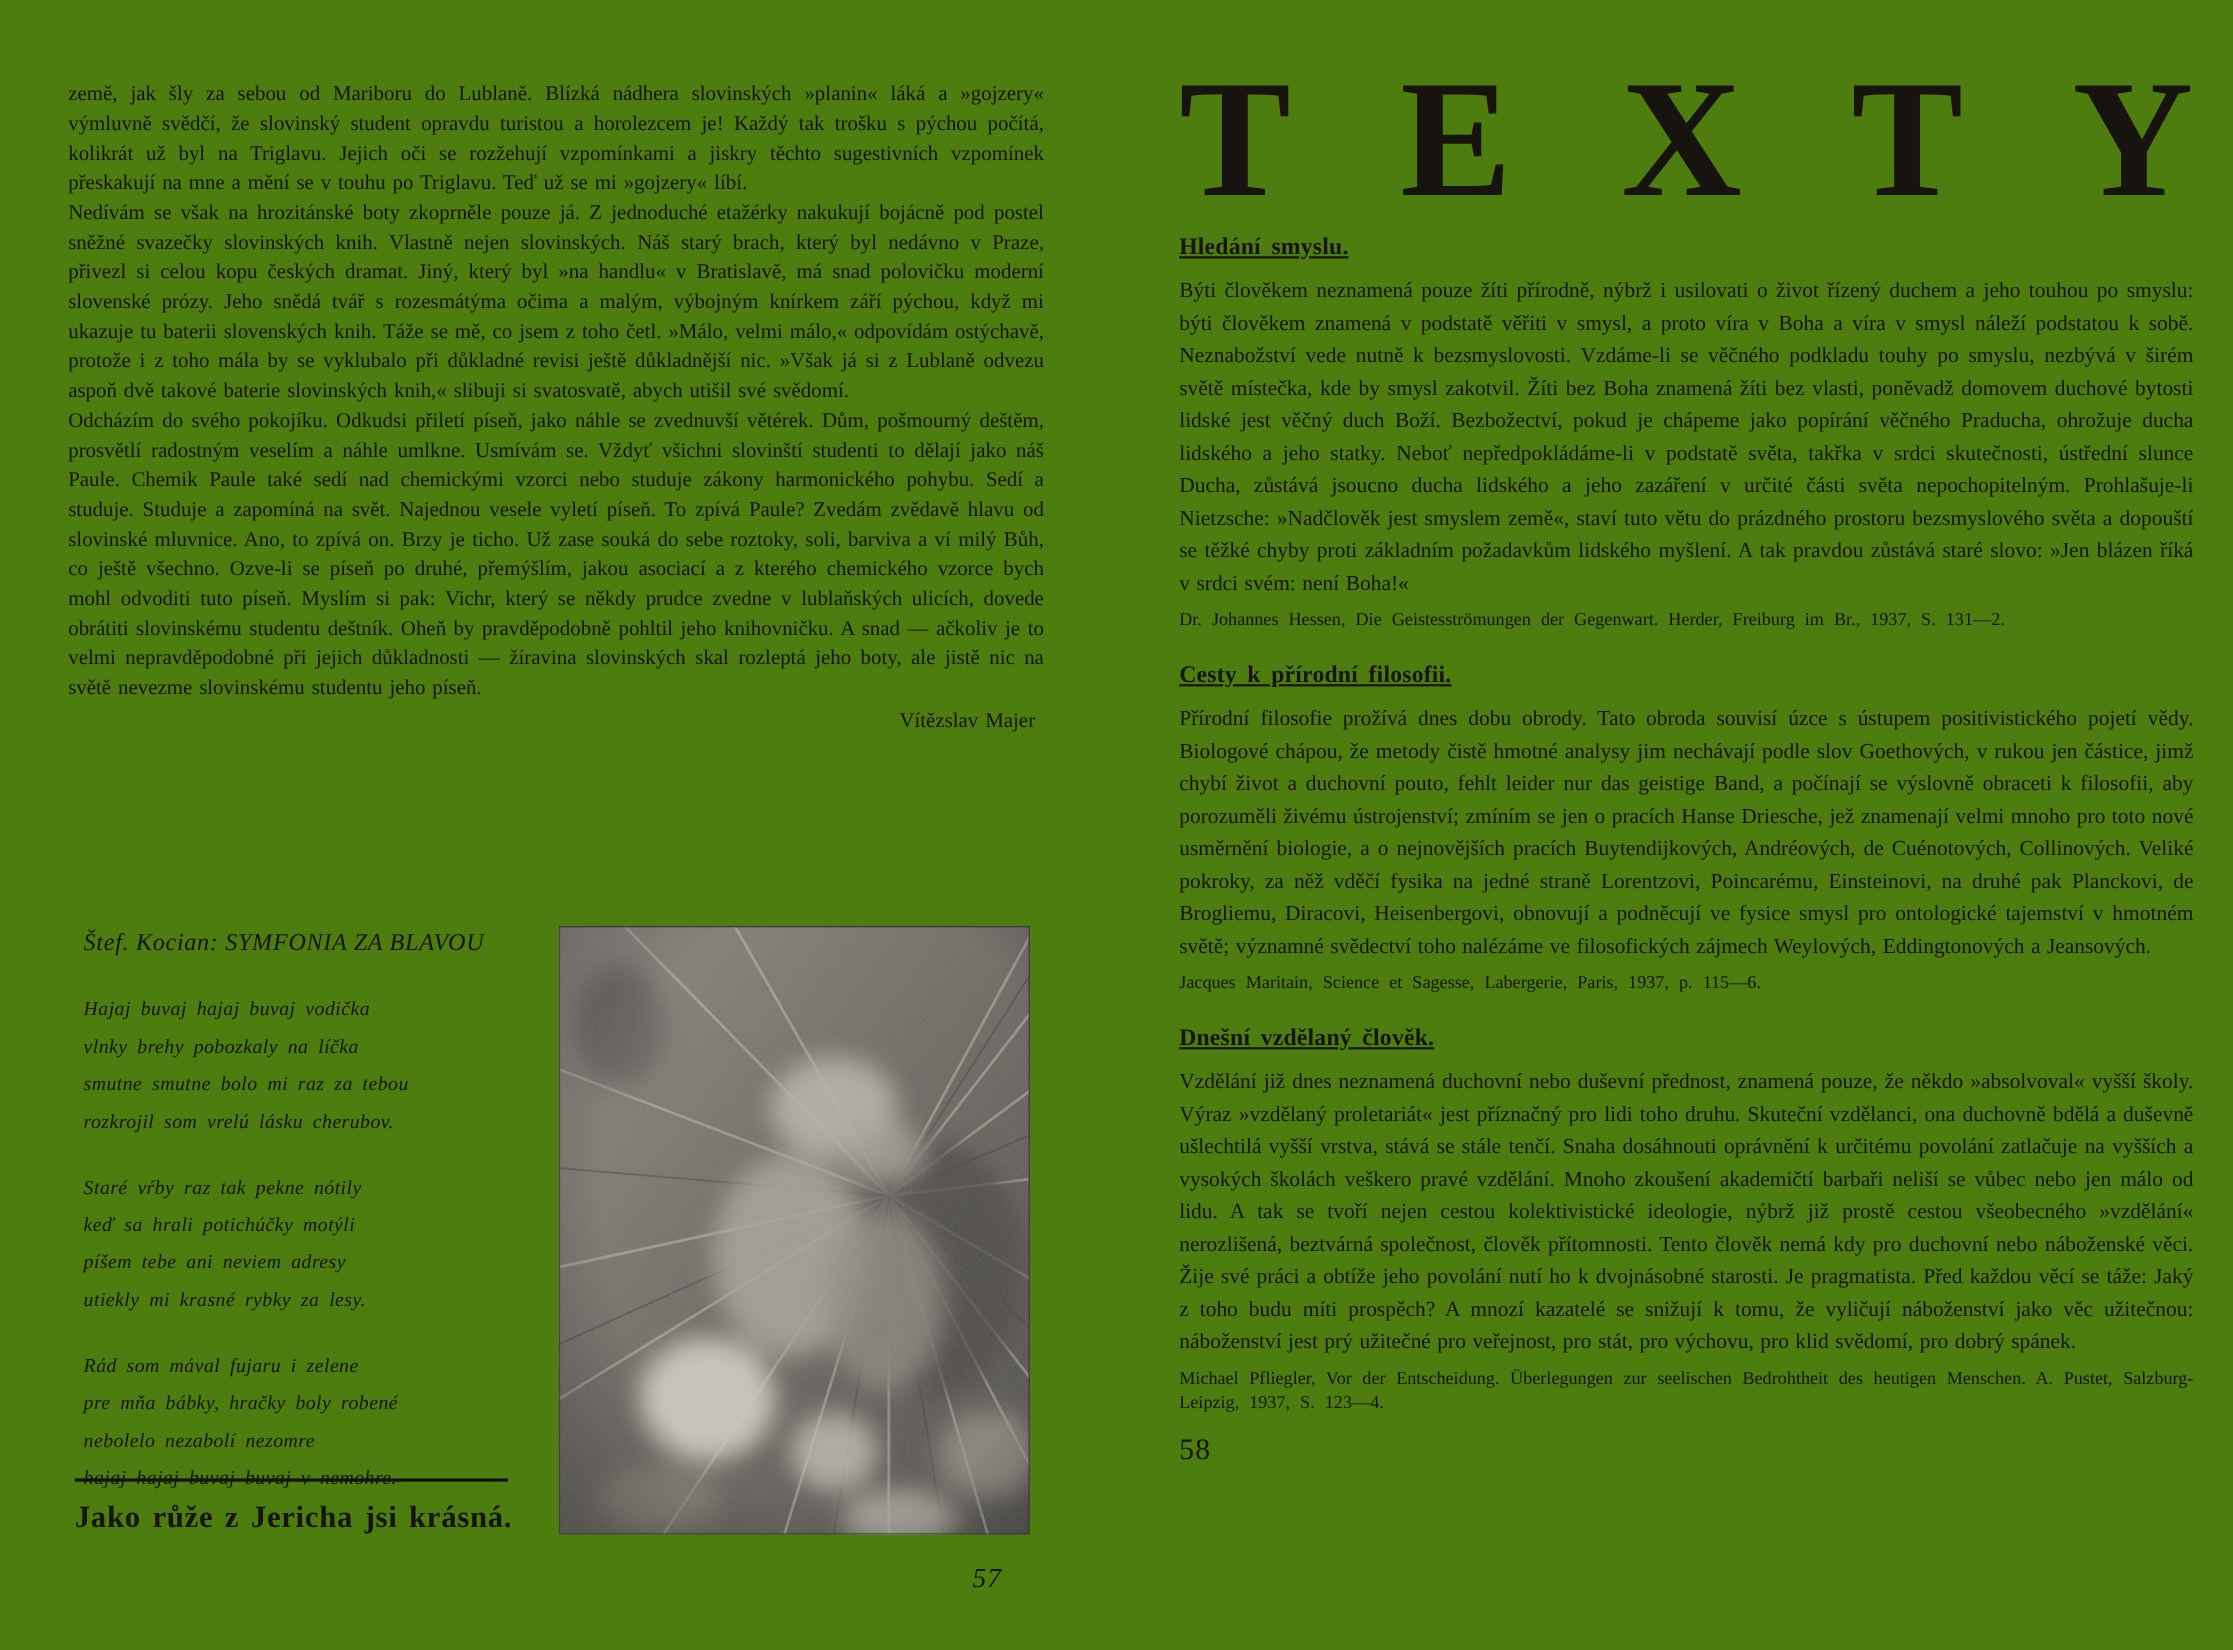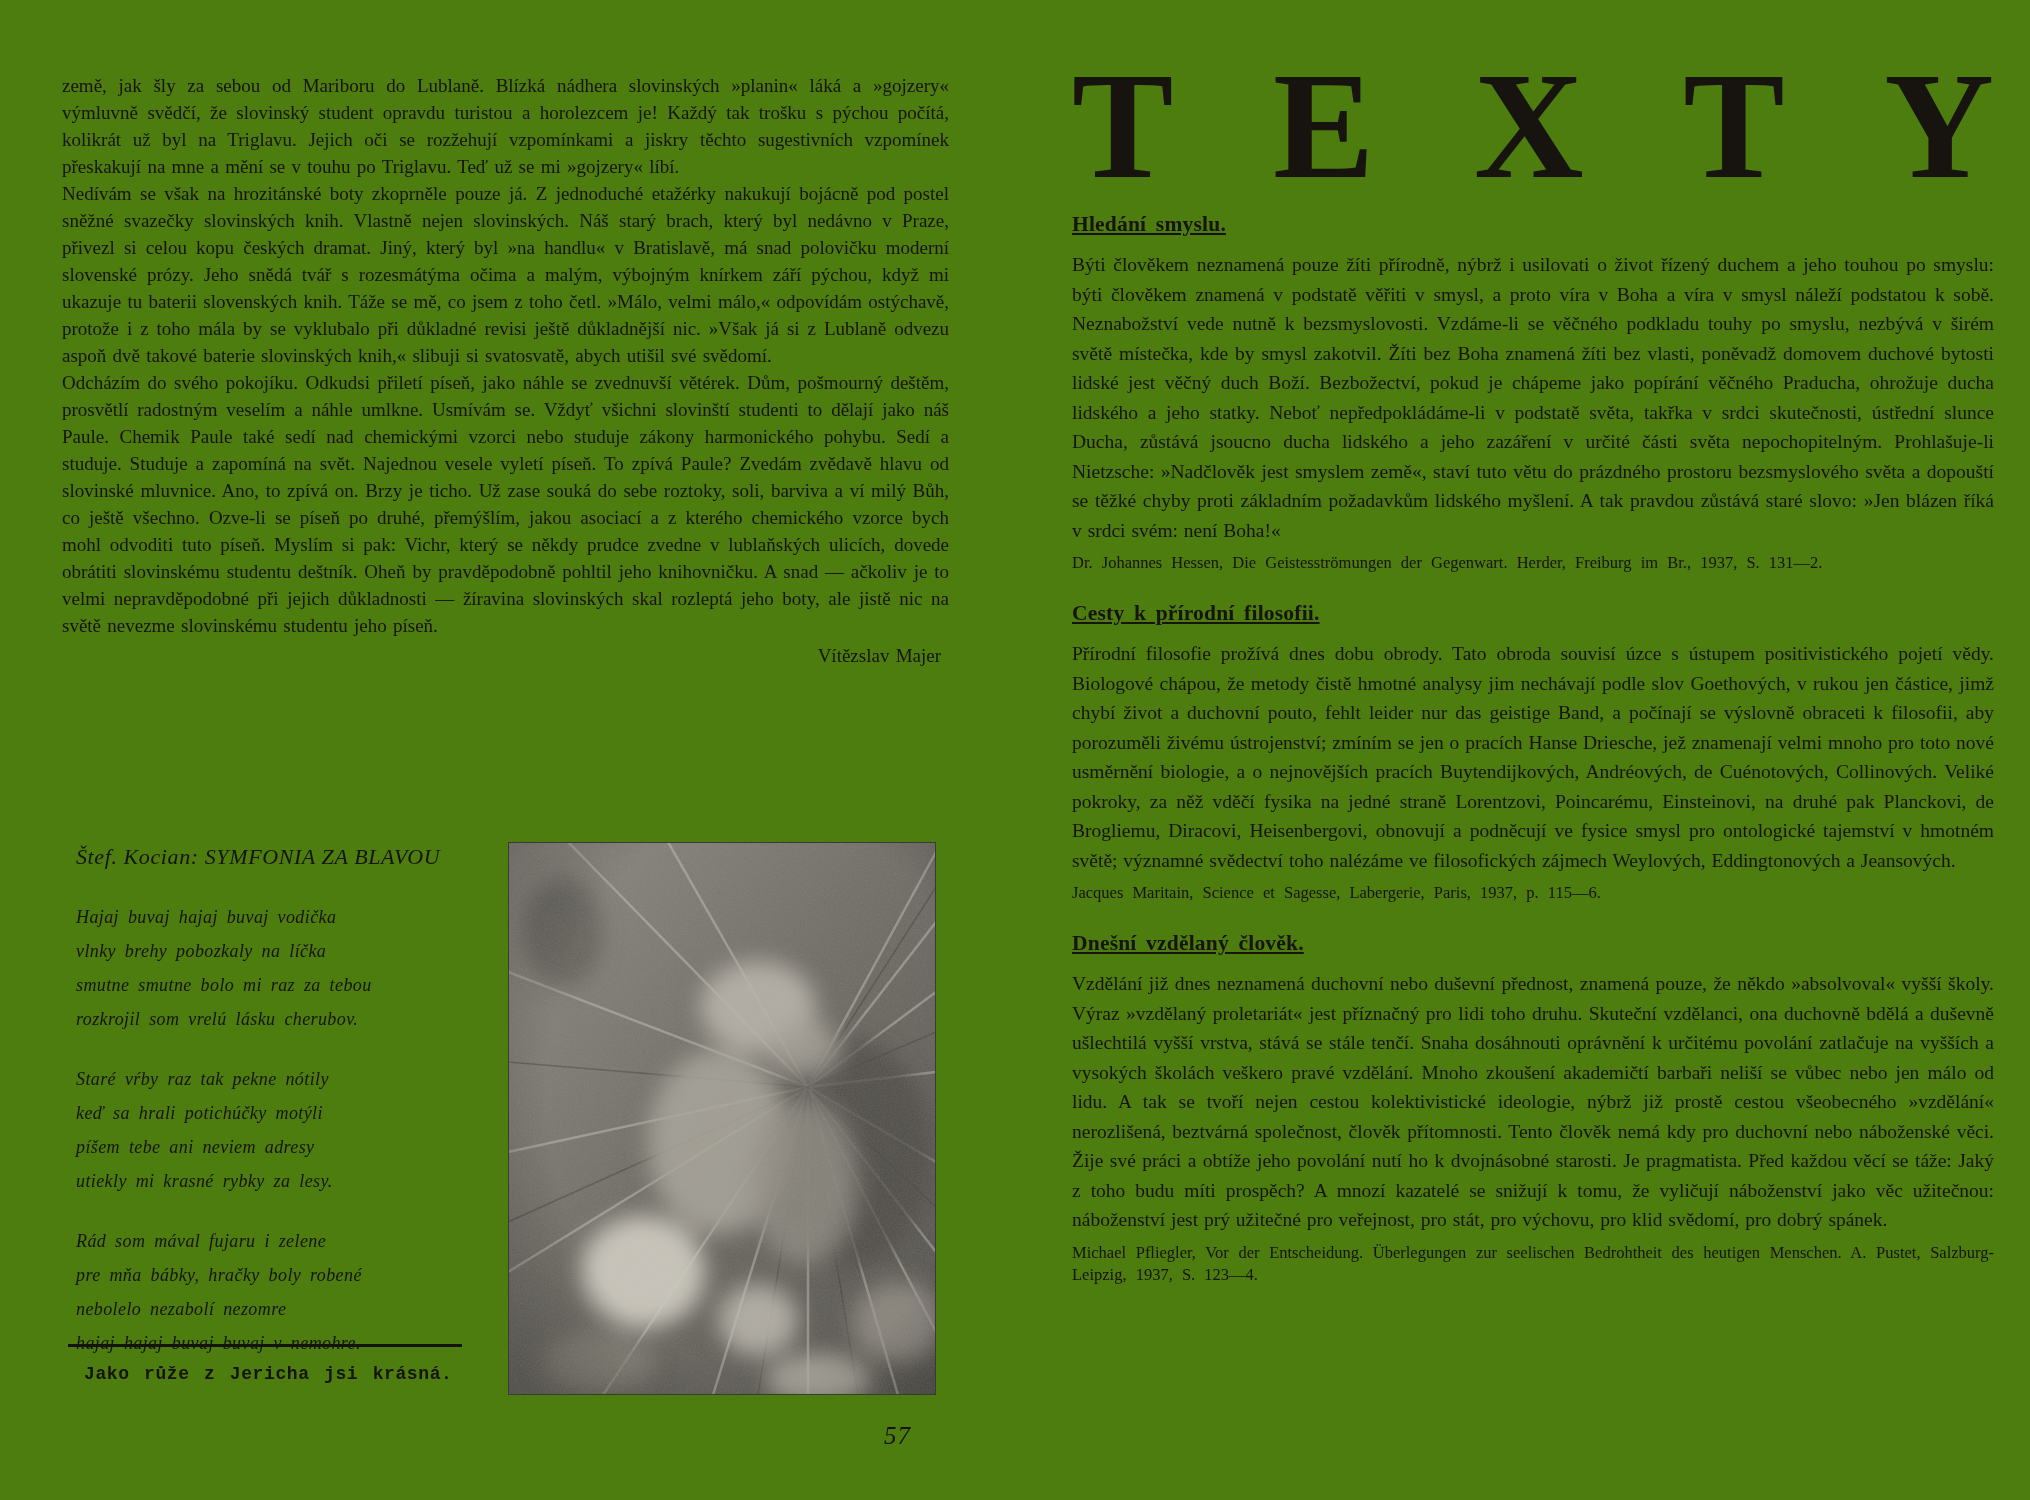--- a/index.html
+++ b/index.html
@@ -18,23 +18,23 @@
   }
   .left-body p{margin:0;}
   .attribution{margin-top:3px;text-align:right;padding-right:8px;}
   .poem{position:absolute;left:76px;top:844px;width:432px;font-style:italic;}
   .poem-title{font-size:22px;letter-spacing:.6px;margin:0 0 30px 0;}
   .stanza{margin:0 0 26px 0;font-size:18px;line-height:34px;letter-spacing:.4px;word-spacing:4px;}
   .photo-wrap{position:absolute;left:508px;top:842px;width:428px;height:553px;}
   .photo-wrap svg{display:block;}
   .rule{position:absolute;left:68px;top:1344px;width:394px;height:3px;background:#151310;}
   .caption{
-    position:absolute;left:84px;top:1364px;
-    font-family:Liberation Mono, monospace;
-    font-weight:bold;font-size:18px;letter-spacing:.6px;word-spacing:3px;
+    position:absolute;left:68px;top:1364px;
+    font-family:Liberation Serif, serif;
+    font-weight:bold;font-size:28px;letter-spacing:.6px;word-spacing:3px;
   }
   .pagenum-left{position:absolute;left:884px;top:1422px;font-style:italic;font-size:25px;letter-spacing:1px;}
   
   .masthead{
     position:absolute;left:1072px;top:50px;width:922px;height:152px;
     display:flex;justify-content:space-between;
     font-weight:bold;font-size:152px;line-height:152px;
     font-family:"Liberation Serif","DejaVu Serif",serif;
   }
   .right-flow{position:absolute;left:1072px;top:212px;width:922px;}
@@ -173,15 +173,16 @@
       <p class="sec-body">Přírodní filosofie prožívá dnes dobu obrody. Tato obroda souvisí úzce s ústupem positivistického pojetí vědy. Biologové chápou, že metody čistě hmotné analysy jim nechávají podle slov Goethových, v rukou jen částice, jimž chybí život a duchovní pouto, fehlt leider nur das geistige Band, a počínají se výslovně obraceti k filosofii, aby porozuměli živému ústrojenství; zmíním se jen o pracích Hanse Driesche, jež znamenají velmi mnoho pro toto nové usměrnění biologie, a o nejnovějších pracích Buytendijkových, Andréových, de Cuénotových, Collinových. Veliké pokroky, za něž vděčí fysika na jedné straně Lorentzovi, Poincarému, Einsteinovi, na druhé pak Planckovi, de Brogliemu, Diracovi, Heisenbergovi, obnovují a podněcují ve fysice smysl pro ontologické tajemství v hmotném světě; významné svědectví toho nalézáme ve filosofických zájmech Weylových, Eddingtonových a Jeansových.</p>
       <p class="cite">Jacques Maritain, Science et Sagesse, Labergerie, Paris, 1937, p. 115—6.</p>
     </div>
 
     <div class="section">
       <h2 class="sec-heading">Dnešní vzdělaný člověk.</h2>
       <p class="sec-body">Vzdělání již dnes neznamená duchovní nebo duševní přednost, znamená pouze, že někdo »absolvoval« vyšší školy. Výraz »vzdělaný proletariát« jest příznačný pro lidi toho druhu. Skuteční vzdělanci, ona duchovně bdělá a duševně ušlechtilá vyšší vrstva, stává se stále tenčí. Snaha dosáhnouti oprávnění k určitému povolání zatlačuje na vyšších a vysokých školách veškero pravé vzdělání. Mnoho zkoušení akademičtí barbaři neliší se vůbec nebo jen málo od lidu. A tak se tvoří nejen cestou kolektivistické ideologie, nýbrž již prostě cestou všeobecného »vzdělání« nerozlišená, beztvárná společnost, člověk přítomnosti. Tento člověk nemá kdy pro duchovní nebo náboženské věci. Žije své práci a obtíže jeho povolání nutí ho k dvojnásobné starosti. Je pragmatista. Před každou věcí se táže: Jaký z toho budu míti prospěch? A mnozí kazatelé se snižují k tomu, že vyličují náboženství jako věc užitečnou: náboženství jest prý užitečné pro veřejnost, pro stát, pro výchovu, pro klid svědomí, pro dobrý spánek.</p>
       <p class="cite">Michael Pfliegler, Vor der Entscheidung. Überlegungen zur seelischen Bedrohtheit des heutigen Menschen. A. Pustet, Salzburg-Leipzig, 1937, S. 123—4.</p>
     </div>
 
+    <div class="pagenum-right">58</div>
   </div>
 
 </div>
 
 </body></html>

